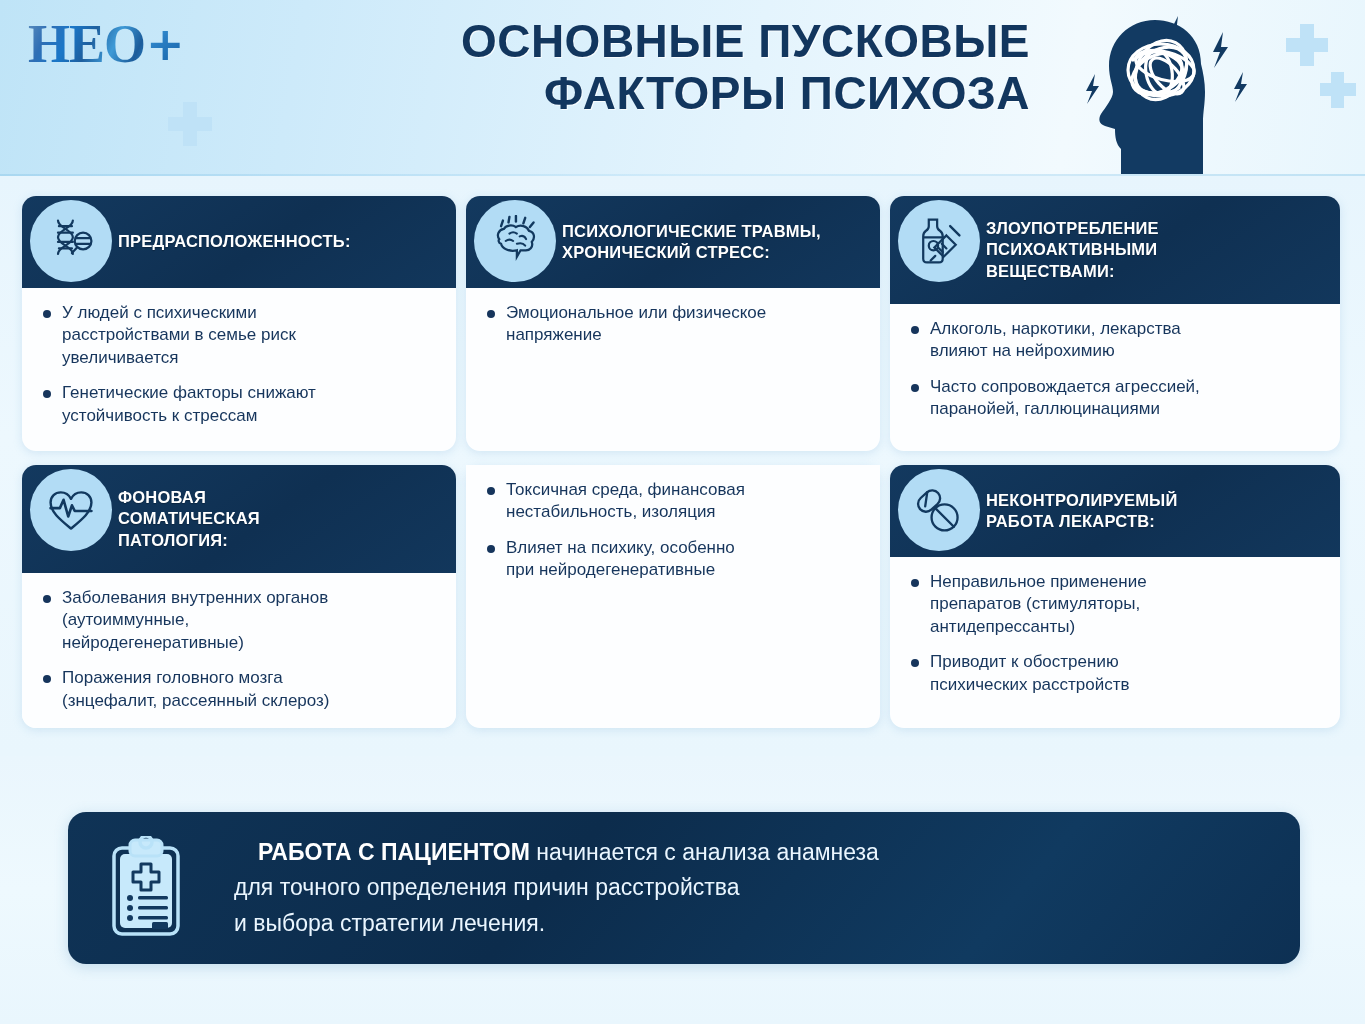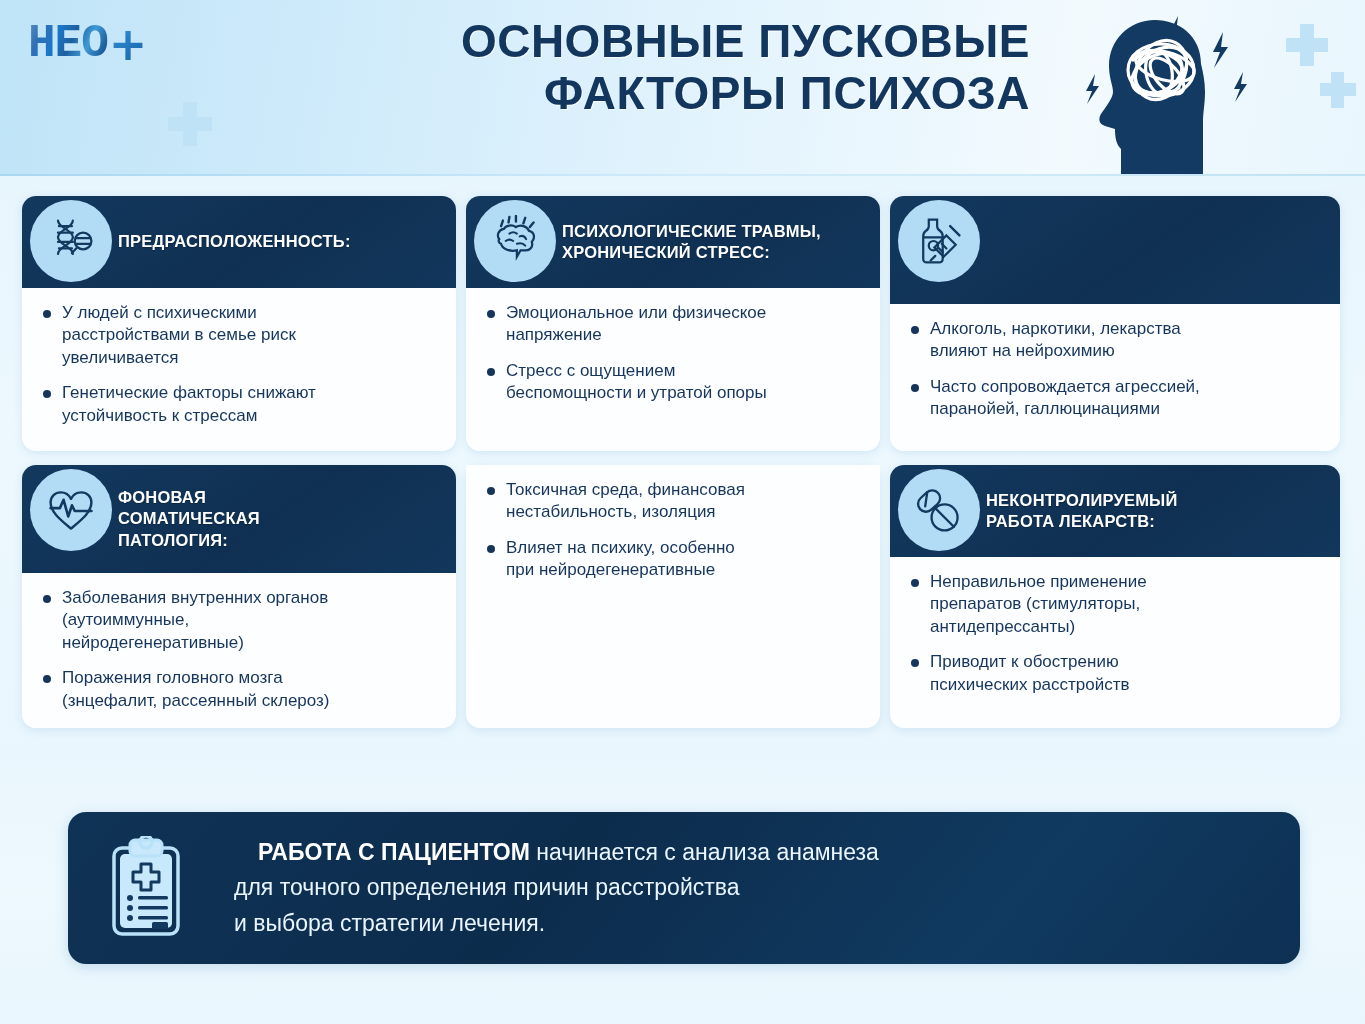--- a/index.html
+++ b/index.html
@@ -42,29 +42,29 @@
   
   .logo {
     position: absolute;
     left: 28px; top: 18px;
     height: 52px;
     display: flex;
     align-items: center;
     z-index: 6;
   }
   .logo-text {
-    font-size: 46px;
+    font-size: 54px;
     font-weight: 800;
     letter-spacing: -1px;
     line-height: 1;
     background: linear-gradient(115deg, #5f8fbe 0%, #2f6fb5 18%, #1a77c8 35%, #1e5f9e 52%, #3f9ad6 70%, #1c5c9b 88%, #2a86c9 100%);
     -webkit-background-clip: text;
     background-clip: text;
     color: transparent;
-    font-family: Liberation Mono, monospace;
+    font-family: Liberation Serif, serif;
   }
   .logo-plus {
     font-size: 46px;
     font-weight: 800;
     line-height: 1;
     margin-left: 1px;
     background: linear-gradient(140deg, #49a7e0 0%, #2a7fc4 40%, #1f6fb4 70%, #4fb0e6 100%);
     -webkit-background-clip: text;
     background-clip: text;
     color: transparent;
@@ -444,38 +444,39 @@
       <path d="M30 31 q6 -2 9 2" stroke-width="2.2"></path>
     </svg>
           </div>
           <div class="card-title">ПСИХОЛОГИЧЕСКИЕ ТРАВМЫ,
 ХРОНИЧЕСКИЙ СТРЕСС:</div>
         </div>
         <div class="card-body">
           <ul class="bullets">
             <li>Эмоциональное или физическое
 напряжение</li>
-            <li>Стресс с ощущением
-беспомощности и утратой опоры</li>
           </ul>
         </div>
       </div>
       <div class="card">
         <div class="card-head tall">
           <div class="card-icon">
             <svg viewBox="0 0 56 56" width="52" height="52" fill="none" stroke="#12395f" stroke-width="2.4" stroke-linecap="round">
       <path d="M17 5 h9 v7 q0 3 3 5 q3 2 3 6 v24 q0 4 -4 4 h-13 q-4 0 -4 -4 v-24 q0 -4 3 -6 q3 -2 3 -5 z"></path>
       <path d="M12 24 h20"></path>
       <circle cx="22" cy="33" r="5"></circle>
       <path d="M40 12 l10 10" stroke-width="2.6"></path>
       <path d="M36 22 l10 10 -13 13 -10 -10 z"></path>
       <path d="M31 31 l5 5 M27 35 l5 5"></path>
       <path d="M24 44 l-5 5"></path>
     </svg>
           </div>
+          <div class="card-title">ЗЛОУПОТРЕБЛЕНИЕ
+ПСИХОАКТИВНЫМИ
+ВЕЩЕСТВАМИ:</div>
         </div>
         <div class="card-body">
           <ul class="bullets">
             <li>Алкоголь, наркотики, лекарства
 влияют на нейрохимию</li>
             <li>Часто сопровождается агрессией,
 паранойей, галлюцинациями</li>
           </ul>
         </div>
       </div>

